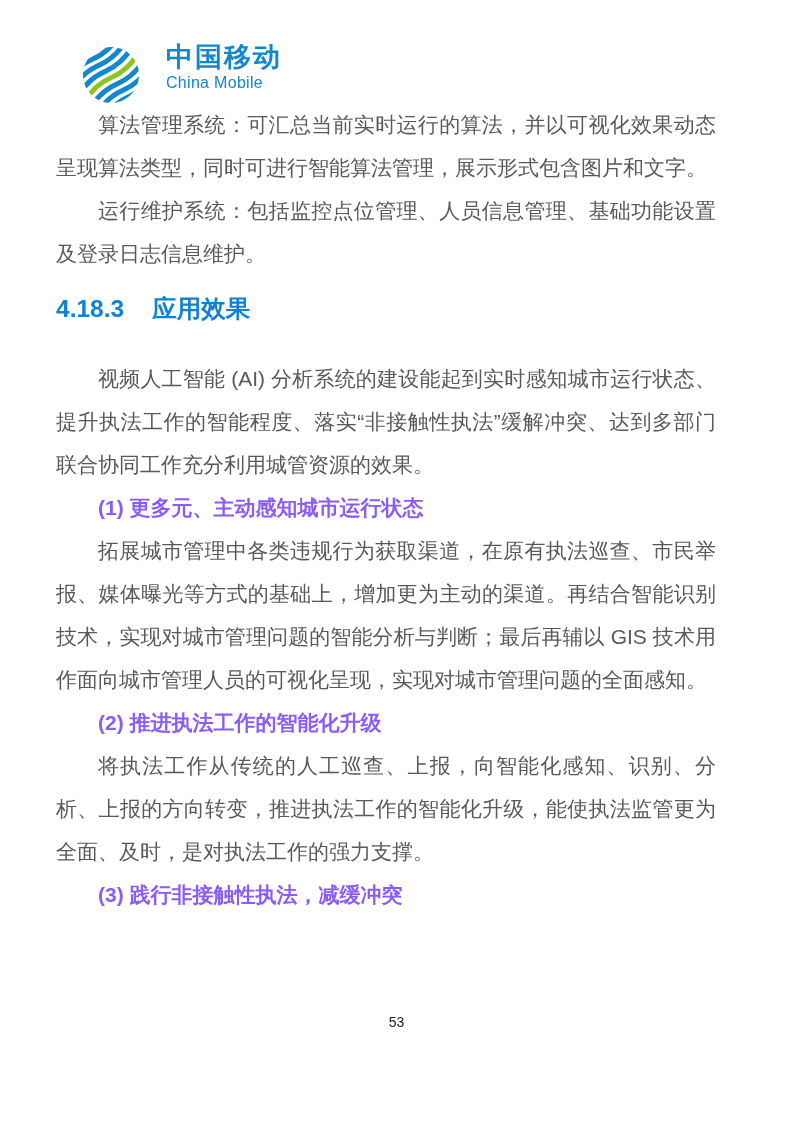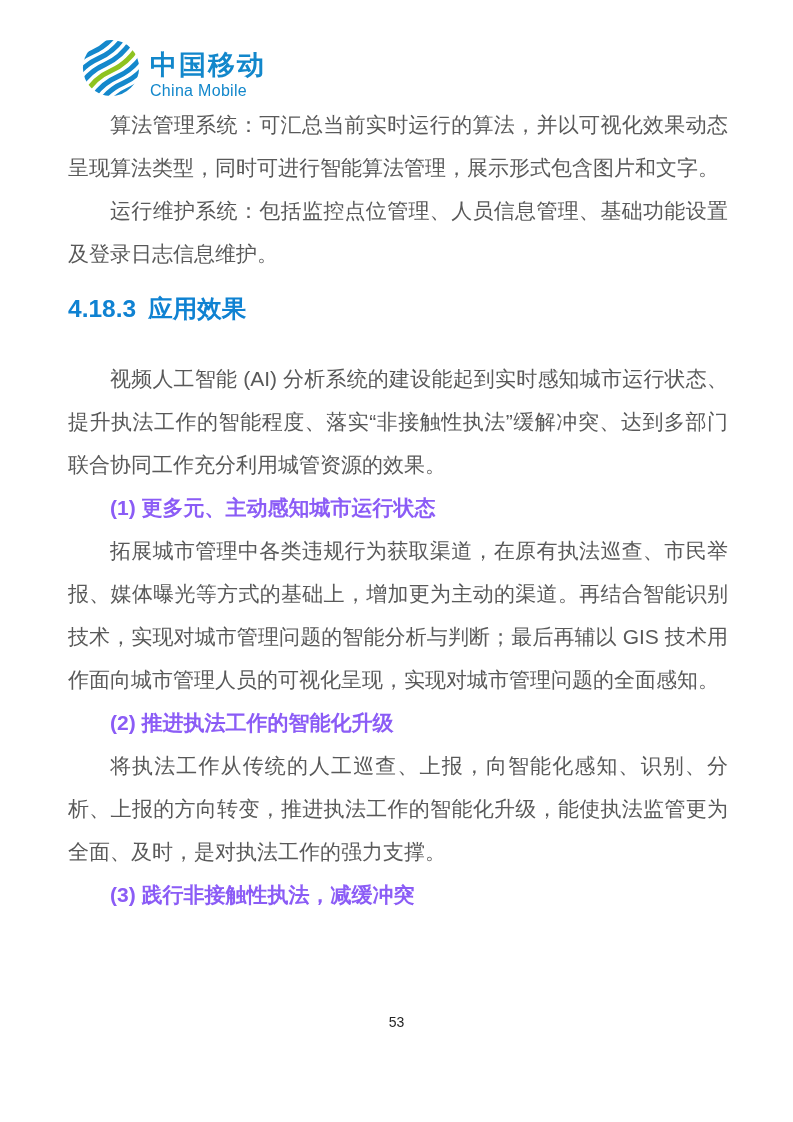--- a/index.html
+++ b/index.html
@@ -11,66 +11,66 @@
     position: relative;
     width: 793px;
     height: 1122px;
     background: #ffffff;
     overflow: hidden;
     font-family: "Liberation Sans", "DejaVu Sans", sans-serif;
   }
   
   .logo {
     position: absolute;
-    top: 37px;
+    top: 44px;
     left: 80px;
     display: flex;
-    align-items: flex-end;
-    gap: 8px;
+    align-items: flex-start;
+    gap: 24px;
   }
   .logo-icon { width: 62px; height: 62px; }
   .logo-text { display: flex; flex-direction: column; line-height: 1; }
   .logo-cn {
     font-size: 27px;
     font-weight: bold;
     color: #1287cb;
     letter-spacing: 2px;
   }
   .logo-en {
     font-size: 16px;
     color: #1287cb;
     margin-top: 4px;
     letter-spacing: 0.3px;
   }
   
   .doc {
     position: absolute;
     top: 90px;
-    left: 68px;
+    left: 56px;
     width: 660px;
     color: #595959;
     font-size: 21px;
     line-height: 43px;
     text-align: justify;
   }
   .para {
     margin: 0;
     text-indent: 2em;
   }
   .para:first-child { margin-top: 13px; }
   .section-heading {
     margin: 16px 0 30px 0;
     line-height: 36px;
     font-size: 24.5px;
     font-weight: bold;
     color: #0f82d2;
     text-align: left;
     text-indent: 0;
   }
-  .section-heading .h-num { margin-right: 12px; }
+  .section-heading .h-num { margin-right: 28px; }
   .sub-heading {
     margin: 0;
     text-indent: 2em;
     font-weight: bold;
     color: #8b5cf6;
     text-align: left;
   }
   
   .page-number {
     position: absolute;

